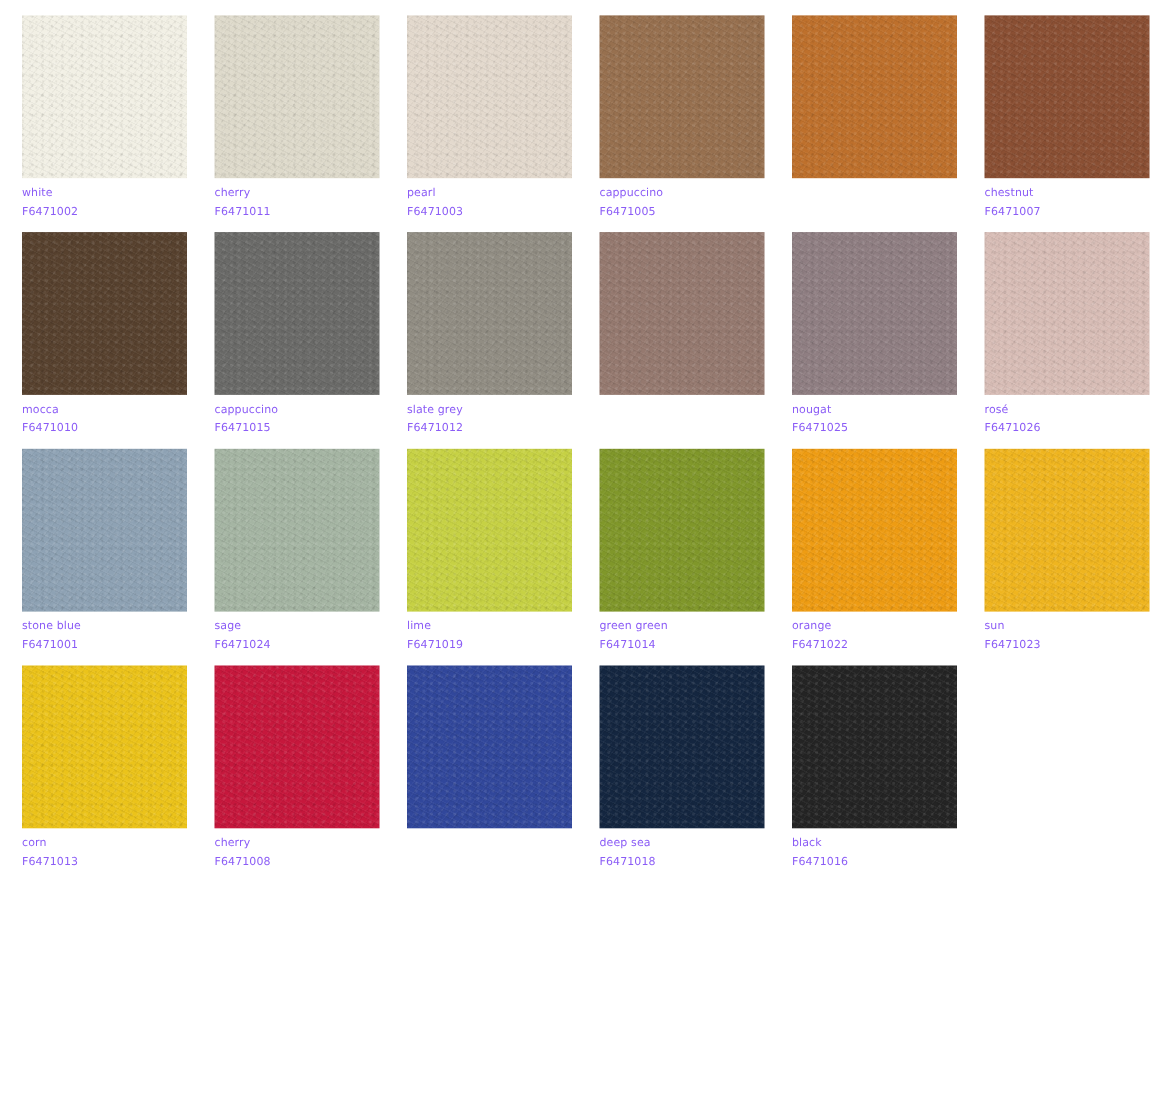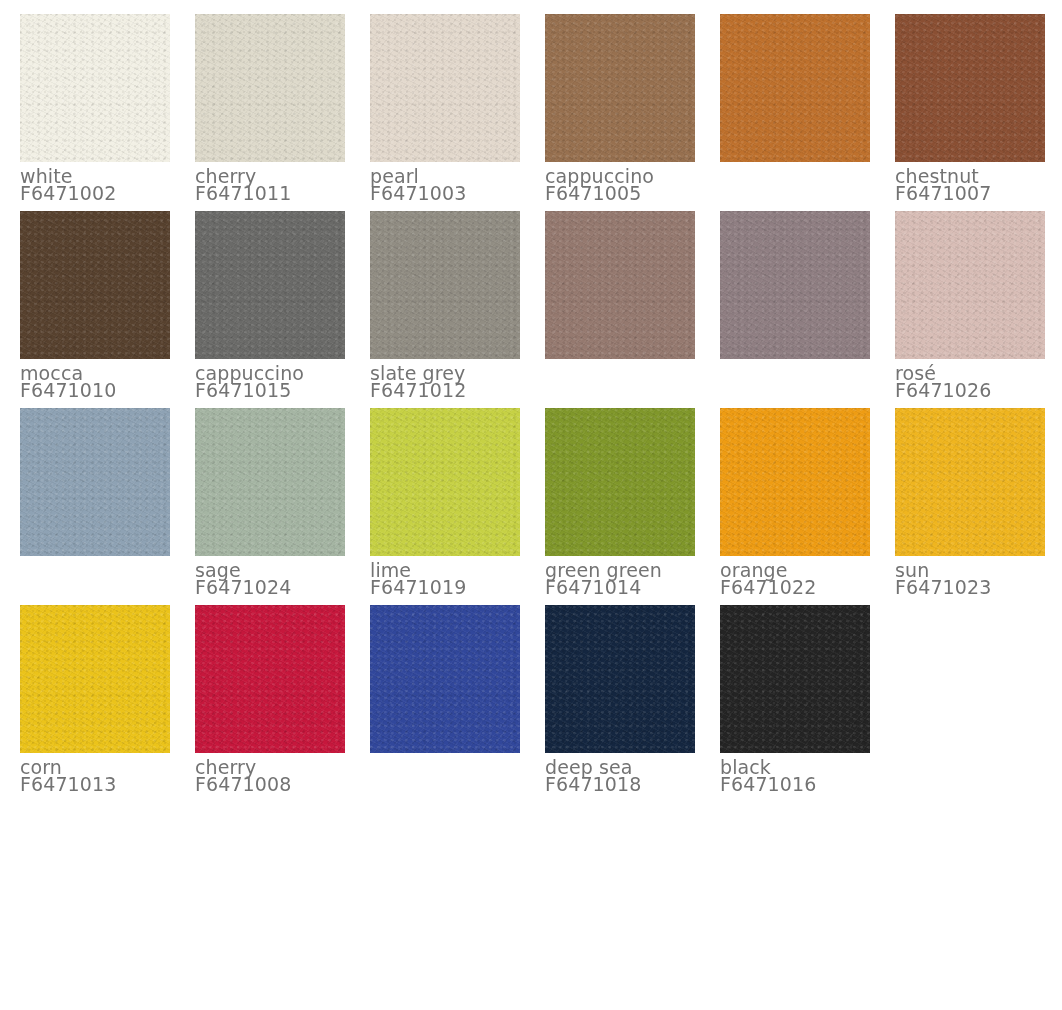--- a/index.html
+++ b/index.html
@@ -58,23 +58,23 @@
         transparent 2px, transparent 5px),
       repeating-linear-gradient(-52deg,
         rgba(0,0,0,0.028) 0px, rgba(0,0,0,0.028) 1px,
         rgba(255,255,255,0.028) 1px, rgba(255,255,255,0.028) 2px,
         transparent 2px, transparent 6px);
     pointer-events: none;
   }
 
   .swatch-label {
     padding-top: 6px;
-    font-size: 19px;
+    font-size: 10px;
     line-height: 16.5px;
-    color: #737373;
+    color: #8b5cf6;
     letter-spacing: 0.1px;
   }
 
   .swatch-name { display: block; }
   .swatch-code { display: block; }
 </style>
 </head>
 <body>
 
 <div id="swatch-grid">
@@ -135,30 +135,38 @@
       <div class="swatch-label">
         <span class="swatch-name">slate grey</span>
         <span class="swatch-code">F6471012</span>
       </div>
     </div>
     <div class="swatch-cell">
       <div class="swatch-chip" style="background-color: rgb(149, 121, 111);"></div>
     </div>
     <div class="swatch-cell">
       <div class="swatch-chip" style="background-color: rgb(143, 126, 130);"></div>
+      <div class="swatch-label">
+        <span class="swatch-name">nougat</span>
+        <span class="swatch-code">F6471025</span>
+      </div>
     </div>
     <div class="swatch-cell">
       <div class="swatch-chip" style="background-color: rgb(216, 189, 182);"></div>
       <div class="swatch-label">
         <span class="swatch-name">rosé</span>
         <span class="swatch-code">F6471026</span>
       </div>
     </div>
     <div class="swatch-cell">
       <div class="swatch-chip" style="background-color: rgb(142, 162, 180);"></div>
+      <div class="swatch-label">
+        <span class="swatch-name">stone blue</span>
+        <span class="swatch-code">F6471001</span>
+      </div>
     </div>
     <div class="swatch-cell">
       <div class="swatch-chip" style="background-color: rgb(165, 181, 163);"></div>
       <div class="swatch-label">
         <span class="swatch-name">sage</span>
         <span class="swatch-code">F6471024</span>
       </div>
     </div>
     <div class="swatch-cell">
       <div class="swatch-chip" style="background-color: rgb(198, 209, 68);"></div>

